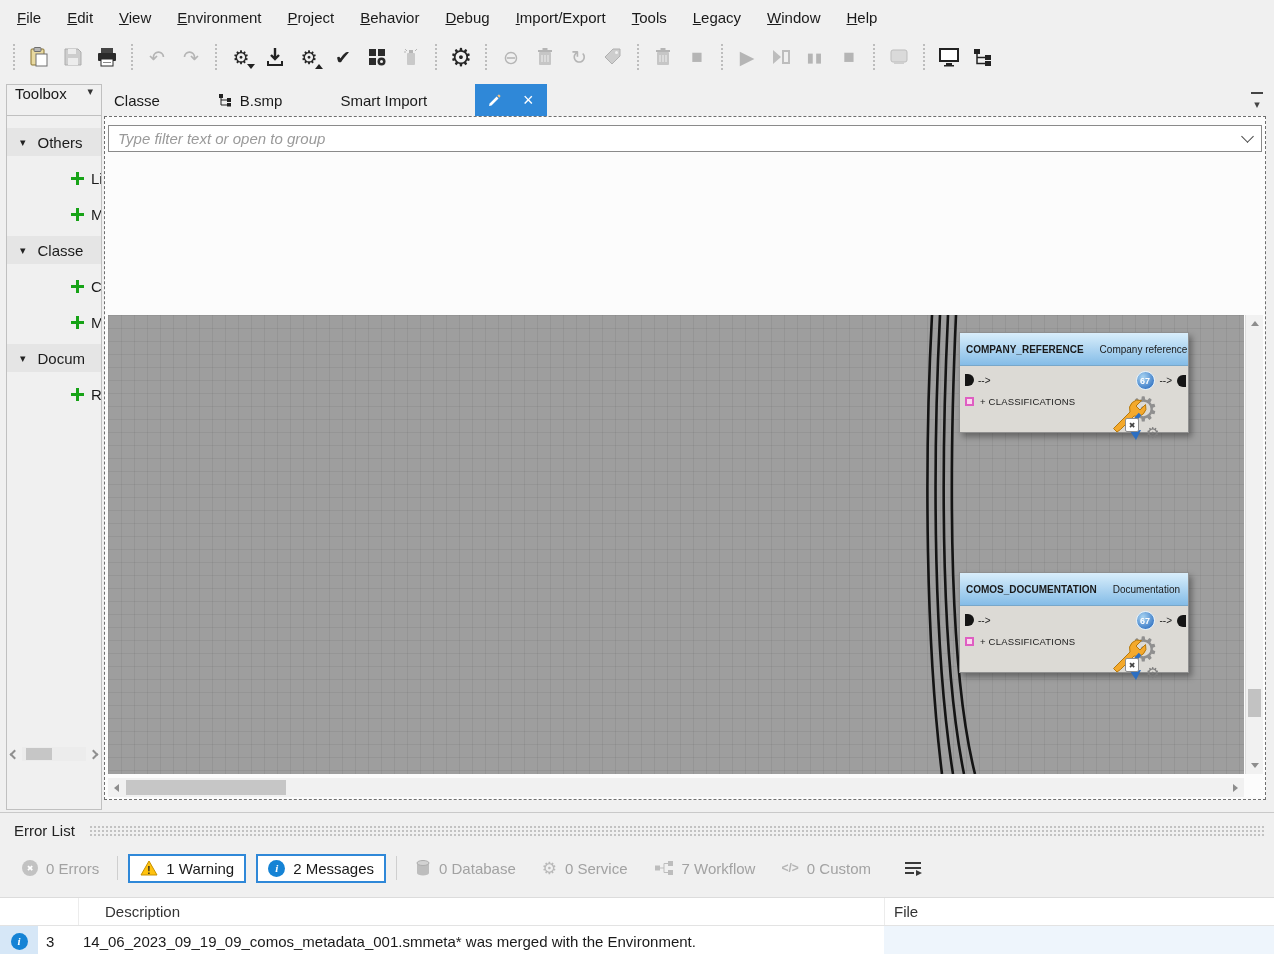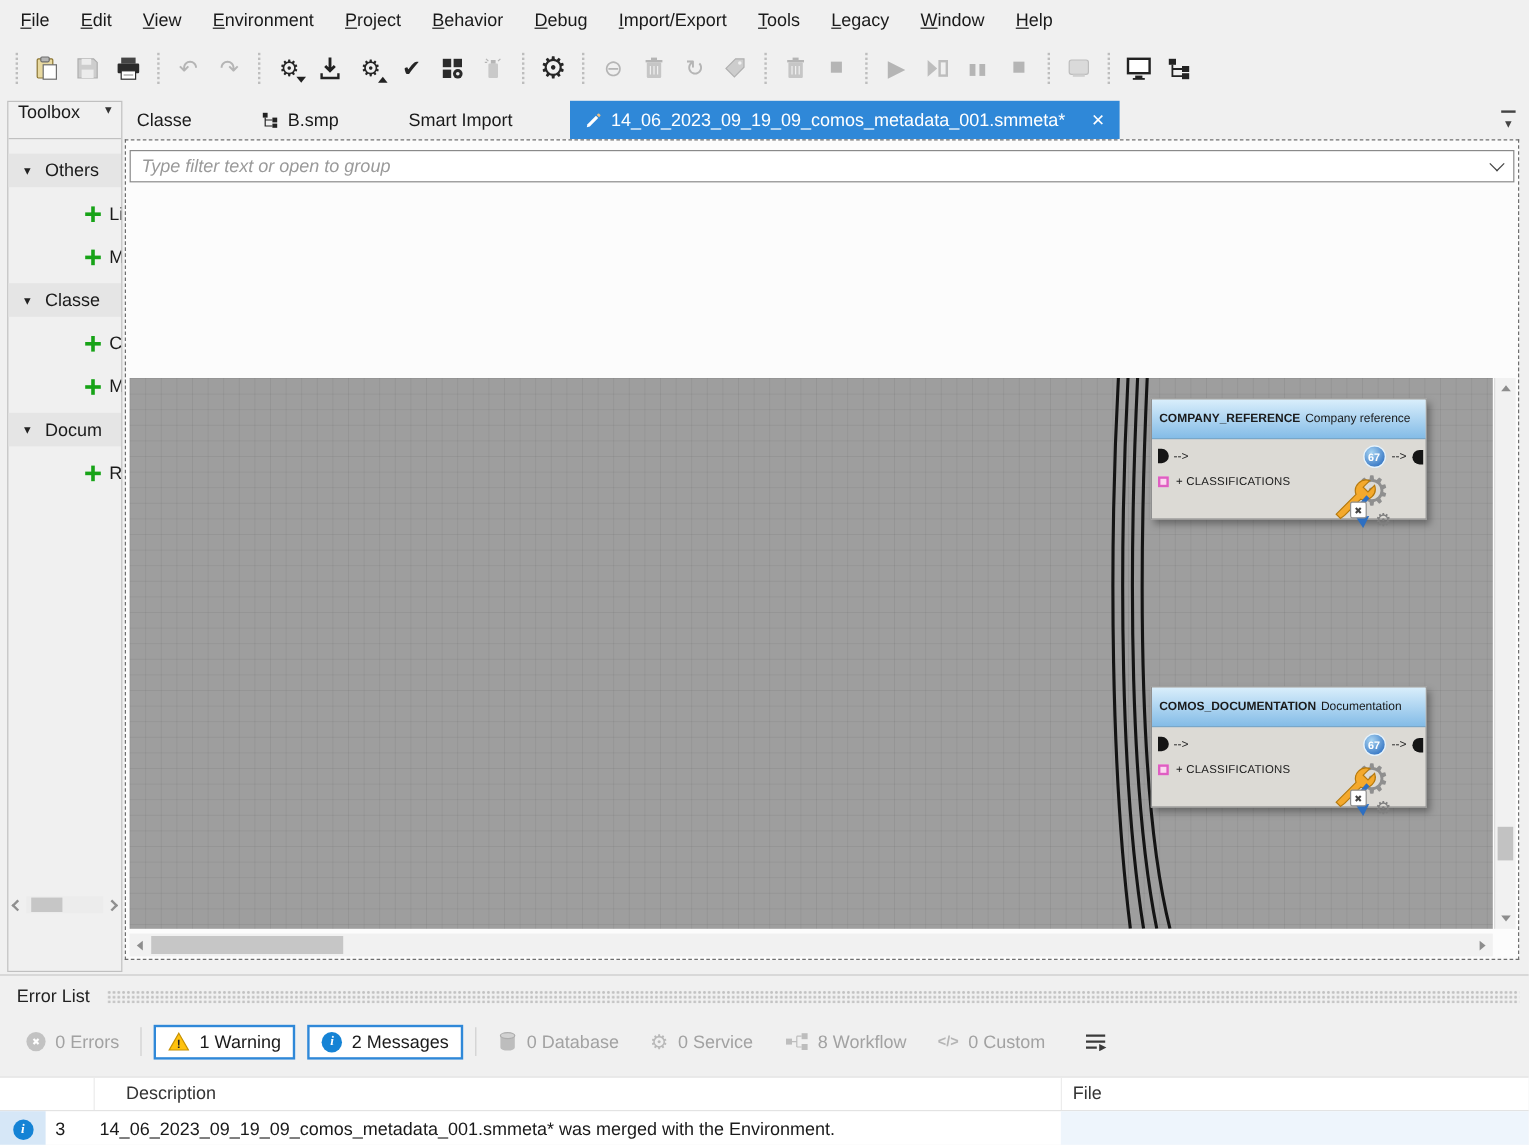--- a/index.html
+++ b/index.html
@@ -66,21 +66,21 @@
   .canvas{position:absolute;left:3px;top:198px;width:1136px;height:459px;background:#9e9e9e;overflow:hidden;
     background-image:linear-gradient(rgba(0,0,0,.055) 1px,transparent 1px),
                      linear-gradient(90deg,rgba(0,0,0,.055) 1px,transparent 1px);
     background-size:13px 13px}
   .edges{position:absolute;left:0;top:0}
   .edges path{stroke:#141414;stroke-width:2.6;fill:none}
 
   .node{position:absolute;width:230px;height:101px;background:#dcdad5;border:1px solid #8f8f8f;
     box-shadow:3px 4px 6px rgba(0,0,0,.35);font-size:10px}
   .node-header{height:20px;background:linear-gradient(180deg,#d9eefb,#84bce7);border-bottom:1px solid #78a7c9;
-    display:flex;align-items:center;gap:4px;padding:16px 6px;white-space:nowrap;overflow:hidden}
+    display:flex;align-items:center;gap:16px;padding:16px 6px;white-space:nowrap;overflow:hidden}
   .node-name{font-weight:700;font-size:10px}
   .node-title{font-size:10px}
   .node-body{position:relative;height:79px}
   .nrow1{position:absolute;left:5px;top:8px;display:flex;align-items:center;gap:4px;z-index:2}
   .nrow1r{position:absolute;right:2px;top:5px;display:flex;align-items:center;gap:5px;z-index:3}
   .nrow2{position:absolute;left:5px;top:30px;display:flex;align-items:center;gap:6px;z-index:2;font-size:9.5px;letter-spacing:.2px}
   .port-out-l{width:9px;height:12px;background:#151515;border-radius:0 7px 7px 0}
   .port-in-r{width:9px;height:12px;background:#151515;border-radius:7px 0 0 7px}
   .arrow-label{font-size:10px;color:#222}
   .badge{width:19px;height:19px;border-radius:50%;flex:0 0 19px;
@@ -348,21 +348,20 @@
     <span>B.smp</span>
   </div>
   <div class="tab">
     <span>Smart Import</span>
   </div>
   <div class="tab active">
     <svg width="13" height="13" viewBox="0 0 13 13">
         <path d="M1 12 l2.5 -.6 7 -7 -1.9 -1.9 -7 7 z" fill="#fff"></path>
         <path d="M9.3 1.8 l1.9 1.9 1 -1 a.8 .8 0 0 0 0 -1.1 l-.8 -.8 a.8 .8 0 0 0 -1.1 0 z" fill="#f2c17f"></path>
       </svg>
-    <span>14_06_2023_09_19_09_comos_metadata_001.smmeta*</span>
     <span class="close">×</span>
   </div>
   <div class="tab-overflow">
     <span class="bar"></span>
     <span class="ch">▾</span>
   </div>
 </div>
 
 <div class="docarea">
   <div class="filterbox">
@@ -507,21 +506,21 @@
       <span style="font-size:17px;color:#b9b9b9">⚙</span>
       <span>0 Service</span>
     </div>
     <div class="el-item">
       <svg width="20" height="16" viewBox="0 0 20 16">
           <rect x="1" y="5.5" width="5" height="5" fill="#bdbdbd"></rect>
           <rect x="14" y="1" width="5" height="5" fill="#bdbdbd"></rect>
           <rect x="14" y="10" width="5" height="5" fill="#bdbdbd"></rect>
           <path d="M6 8 h4 M10 3.5 h4 M10 12.5 h4 M10 3.5 v9" stroke="#bdbdbd" fill="none"></path>
         </svg>
-      <span>8 Workflow</span>
+      <span>7 Workflow</span>
     </div>
     <div class="el-item">
       <span class="code-glyph">&lt;/&gt;</span>
       <span>0 Custom</span>
     </div>
     <div class="msg-list-btn">
       <svg width="20" height="16" viewBox="0 0 20 16">
           <path d="M2 3 h16 M2 8 h16 M2 13 h9" stroke="#3a3a3a" stroke-width="2"></path>
           <path d="M13 10 l6 3 -6 3 z" fill="#3a3a3a"></path>
         </svg>

